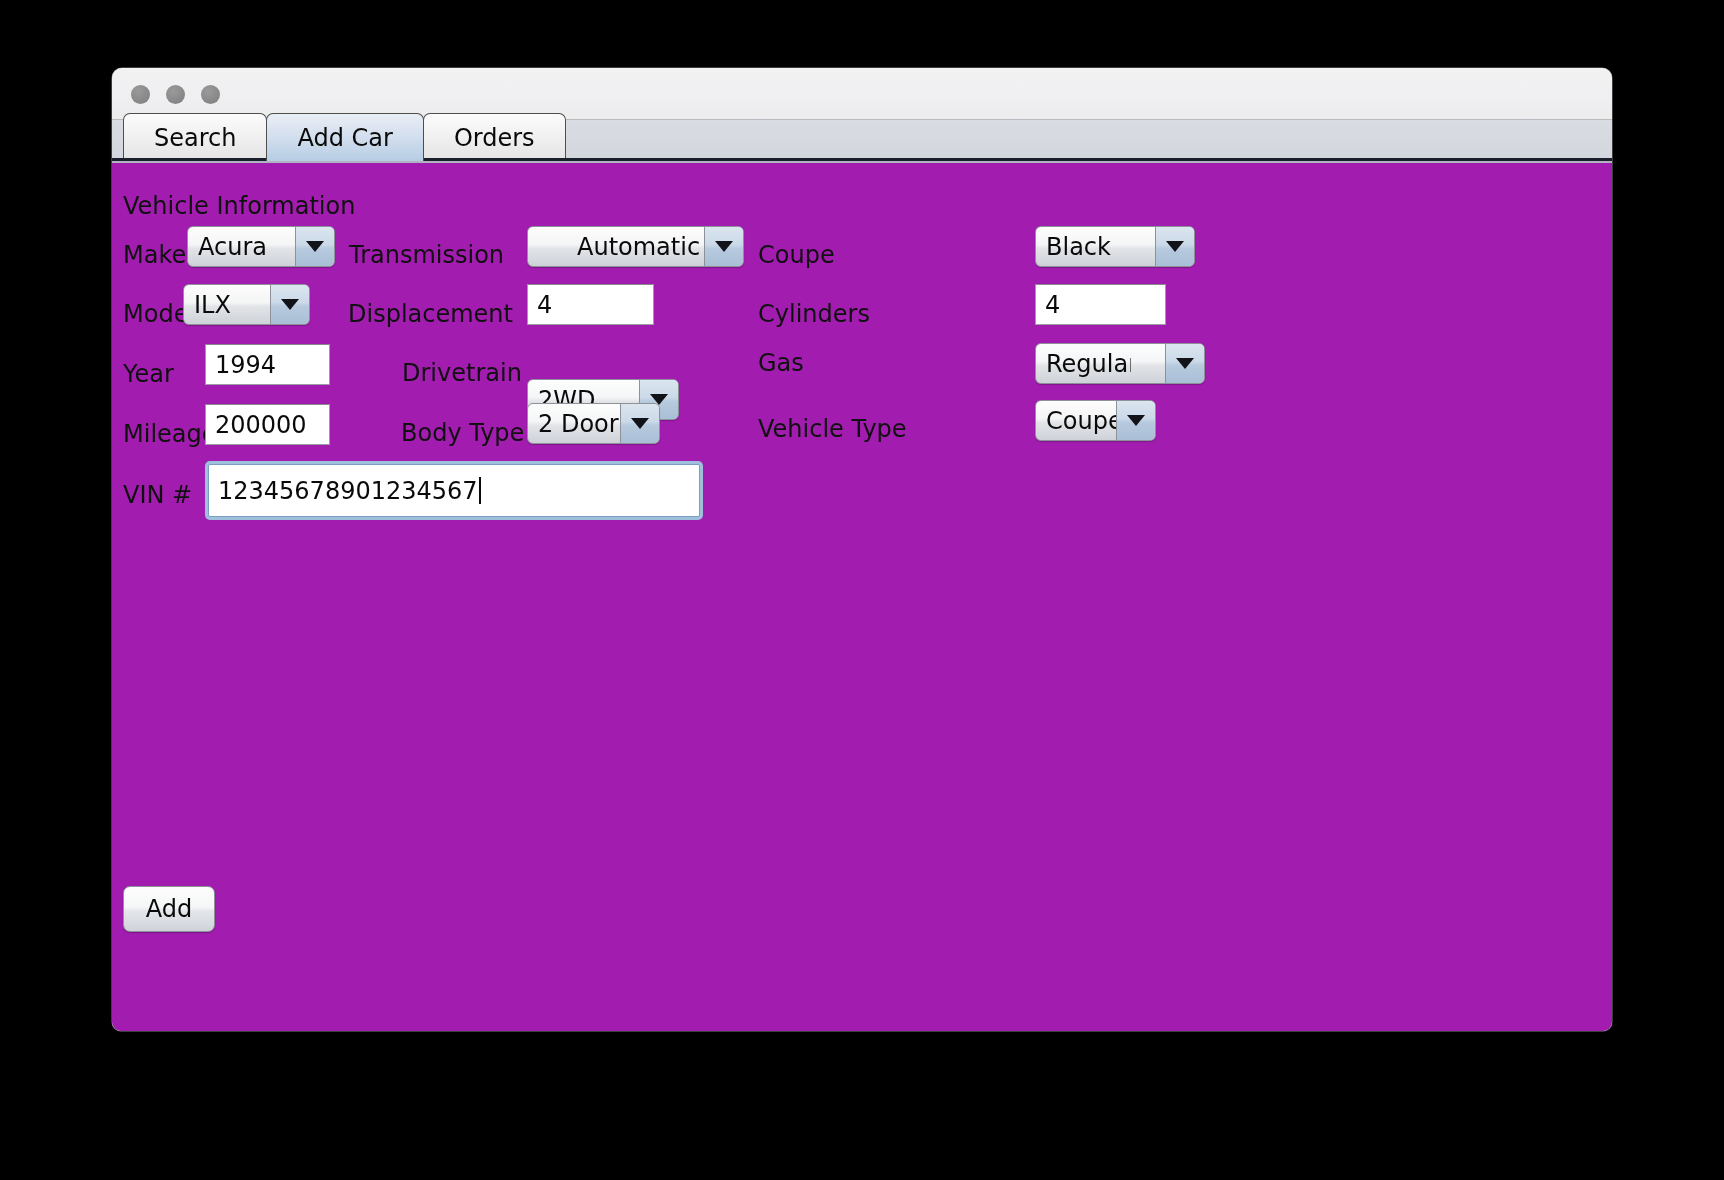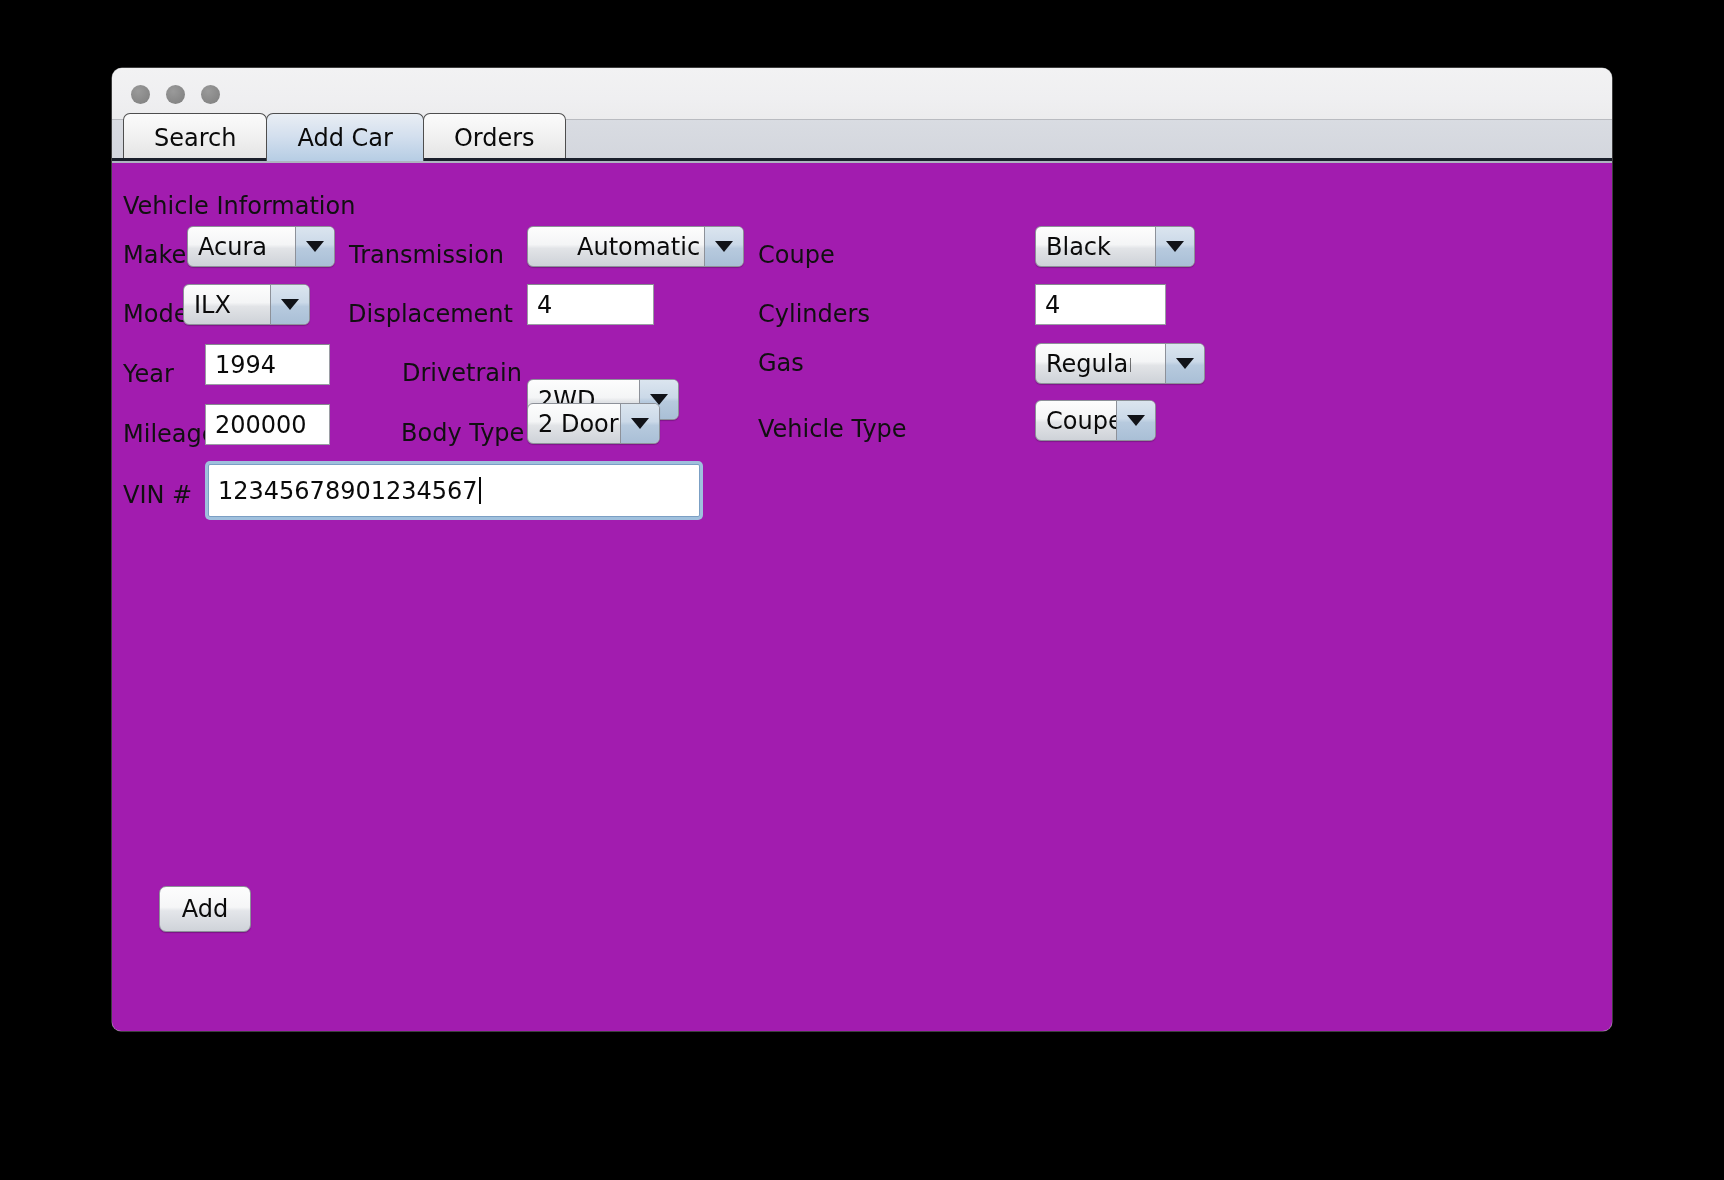--- a/index.html
+++ b/index.html
@@ -204,21 +204,20 @@
     border: 1px solid #8d9199;
     border-radius: 7px;
     background: linear-gradient(to bottom, #fdfdfd 0%, #f5f6f7 46%, #e4e6ea 54%, #cfd3d9 100%);
     box-shadow: 0 1px 1px rgba(0,0,0,0.25);
     display: flex;
     align-items: center;
     justify-content: center;
     font-size: 24px;
     color: #0a0a0a;
     white-space: nowrap;
-    margin-left: 36px;
   }
 </style>
 </head>
 <body>
 
 <div id="screen">
 
   <div id="window">
 
     <div id="titlebar">

